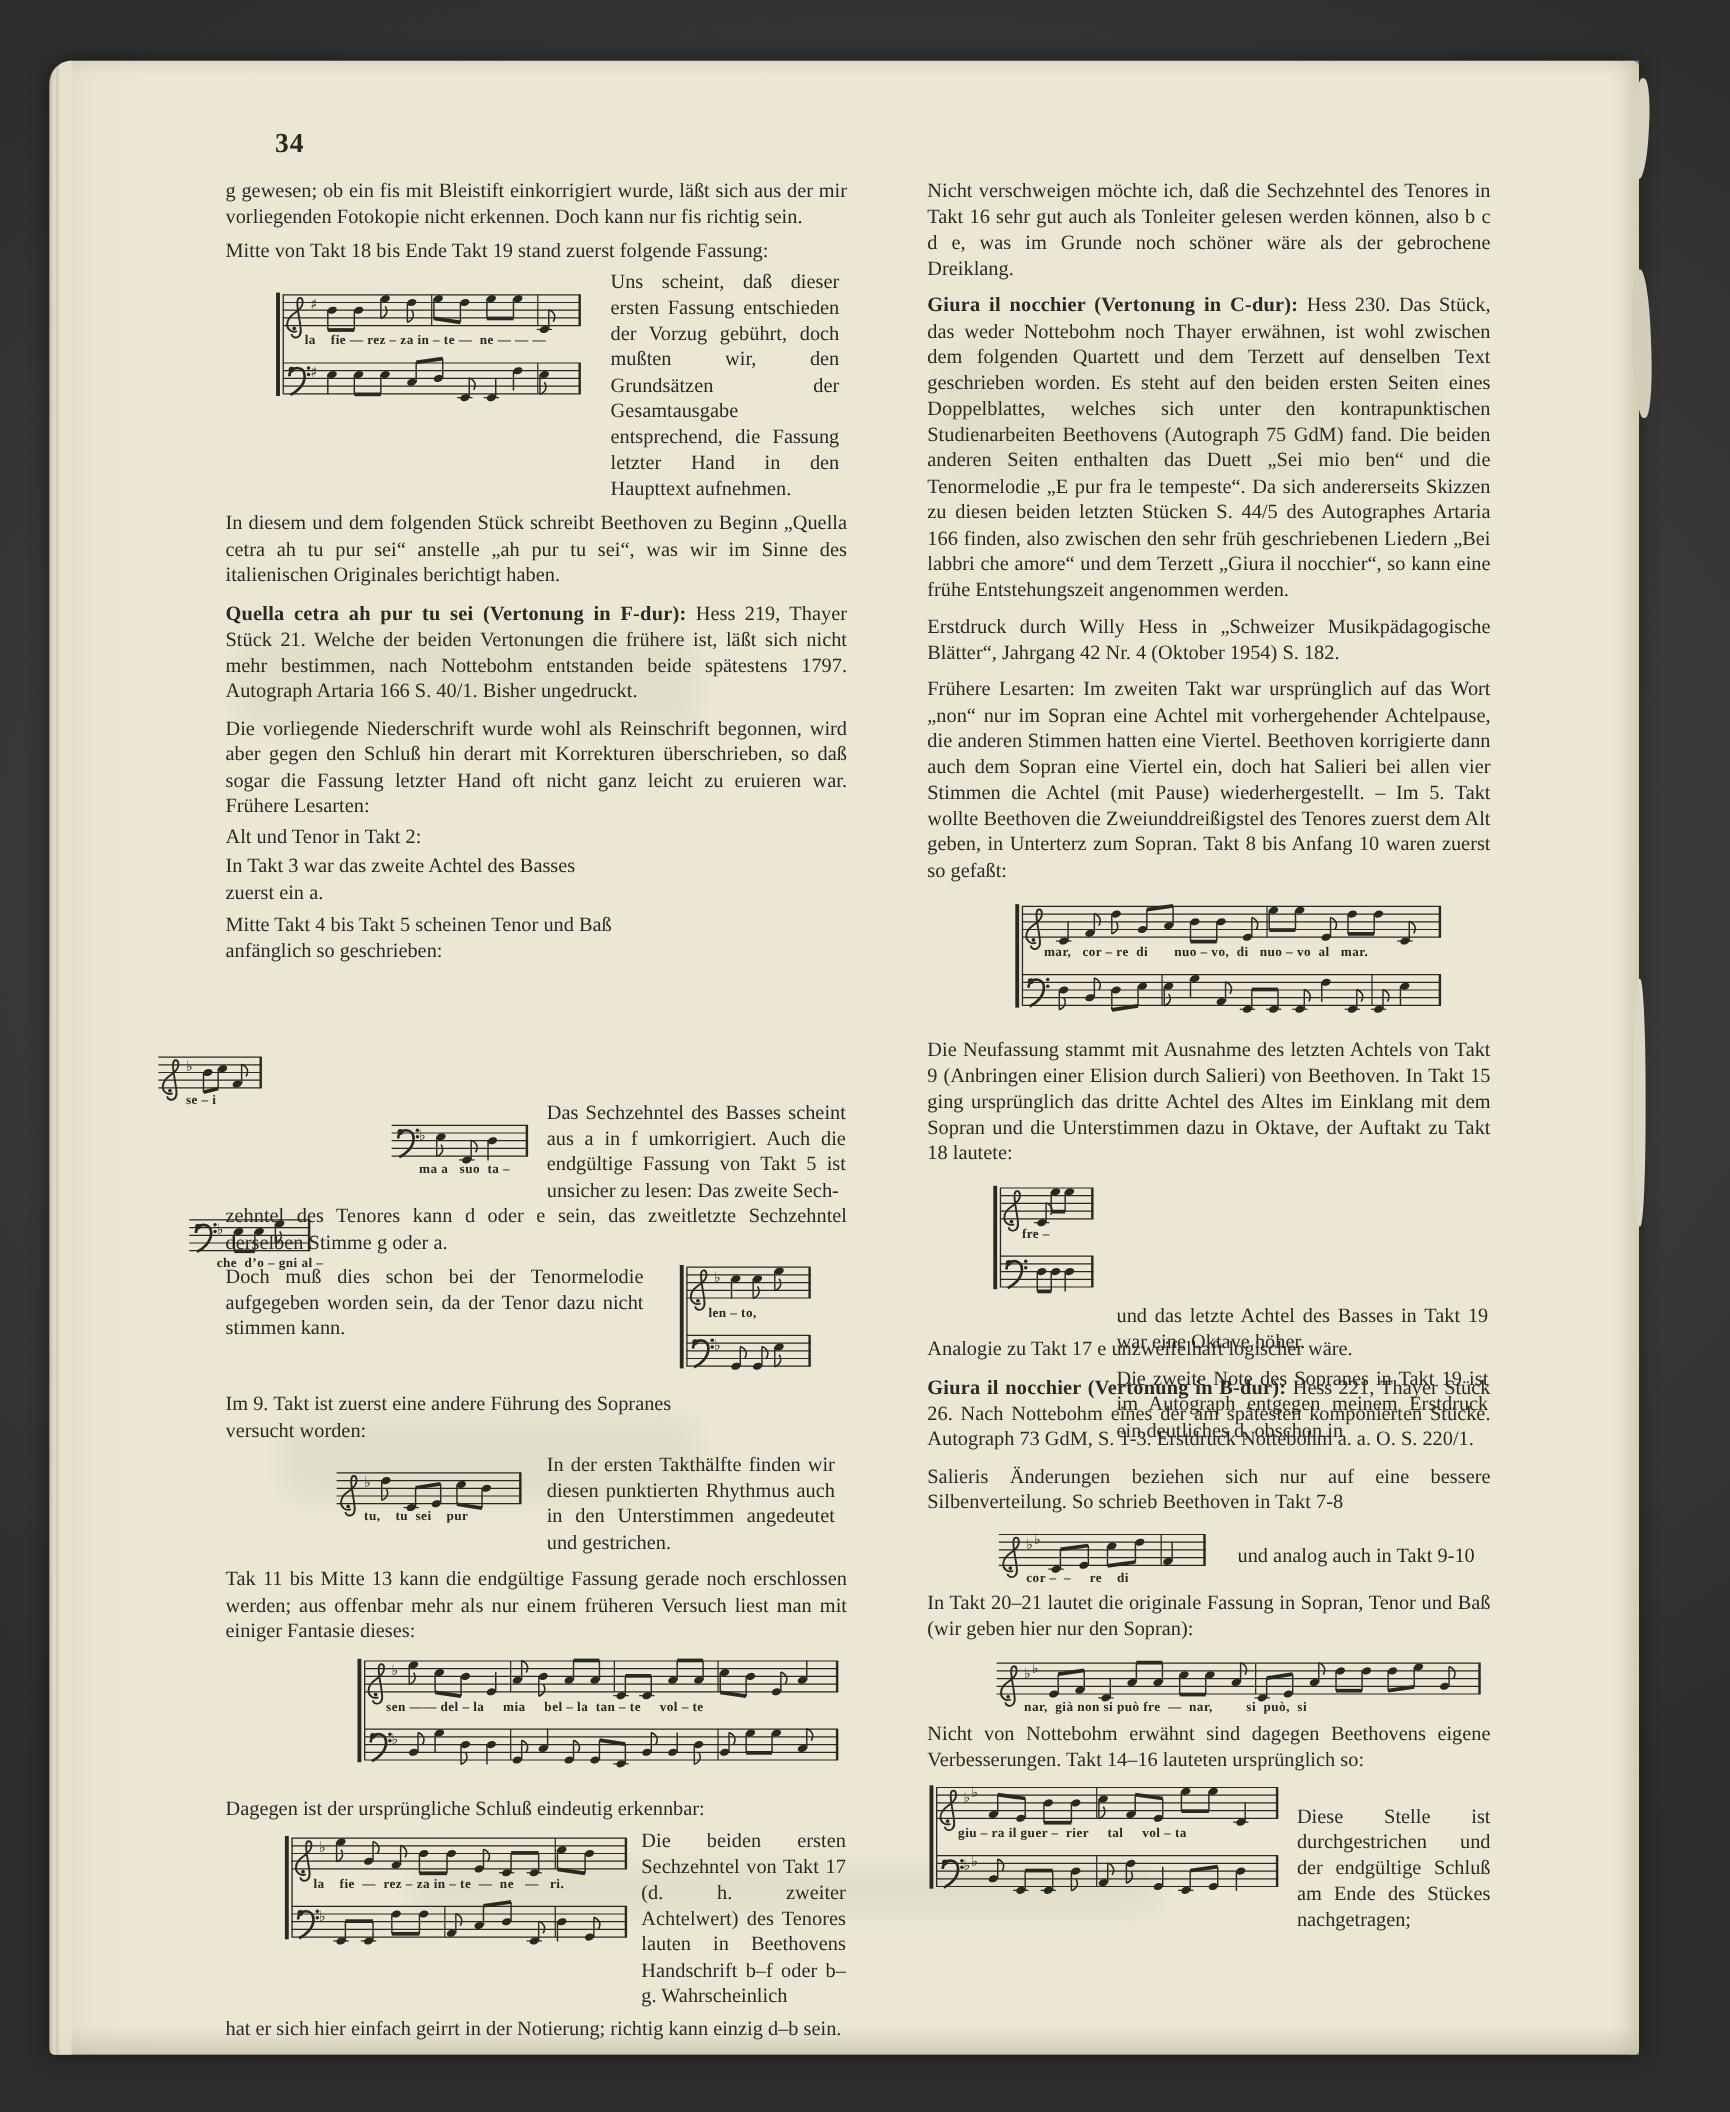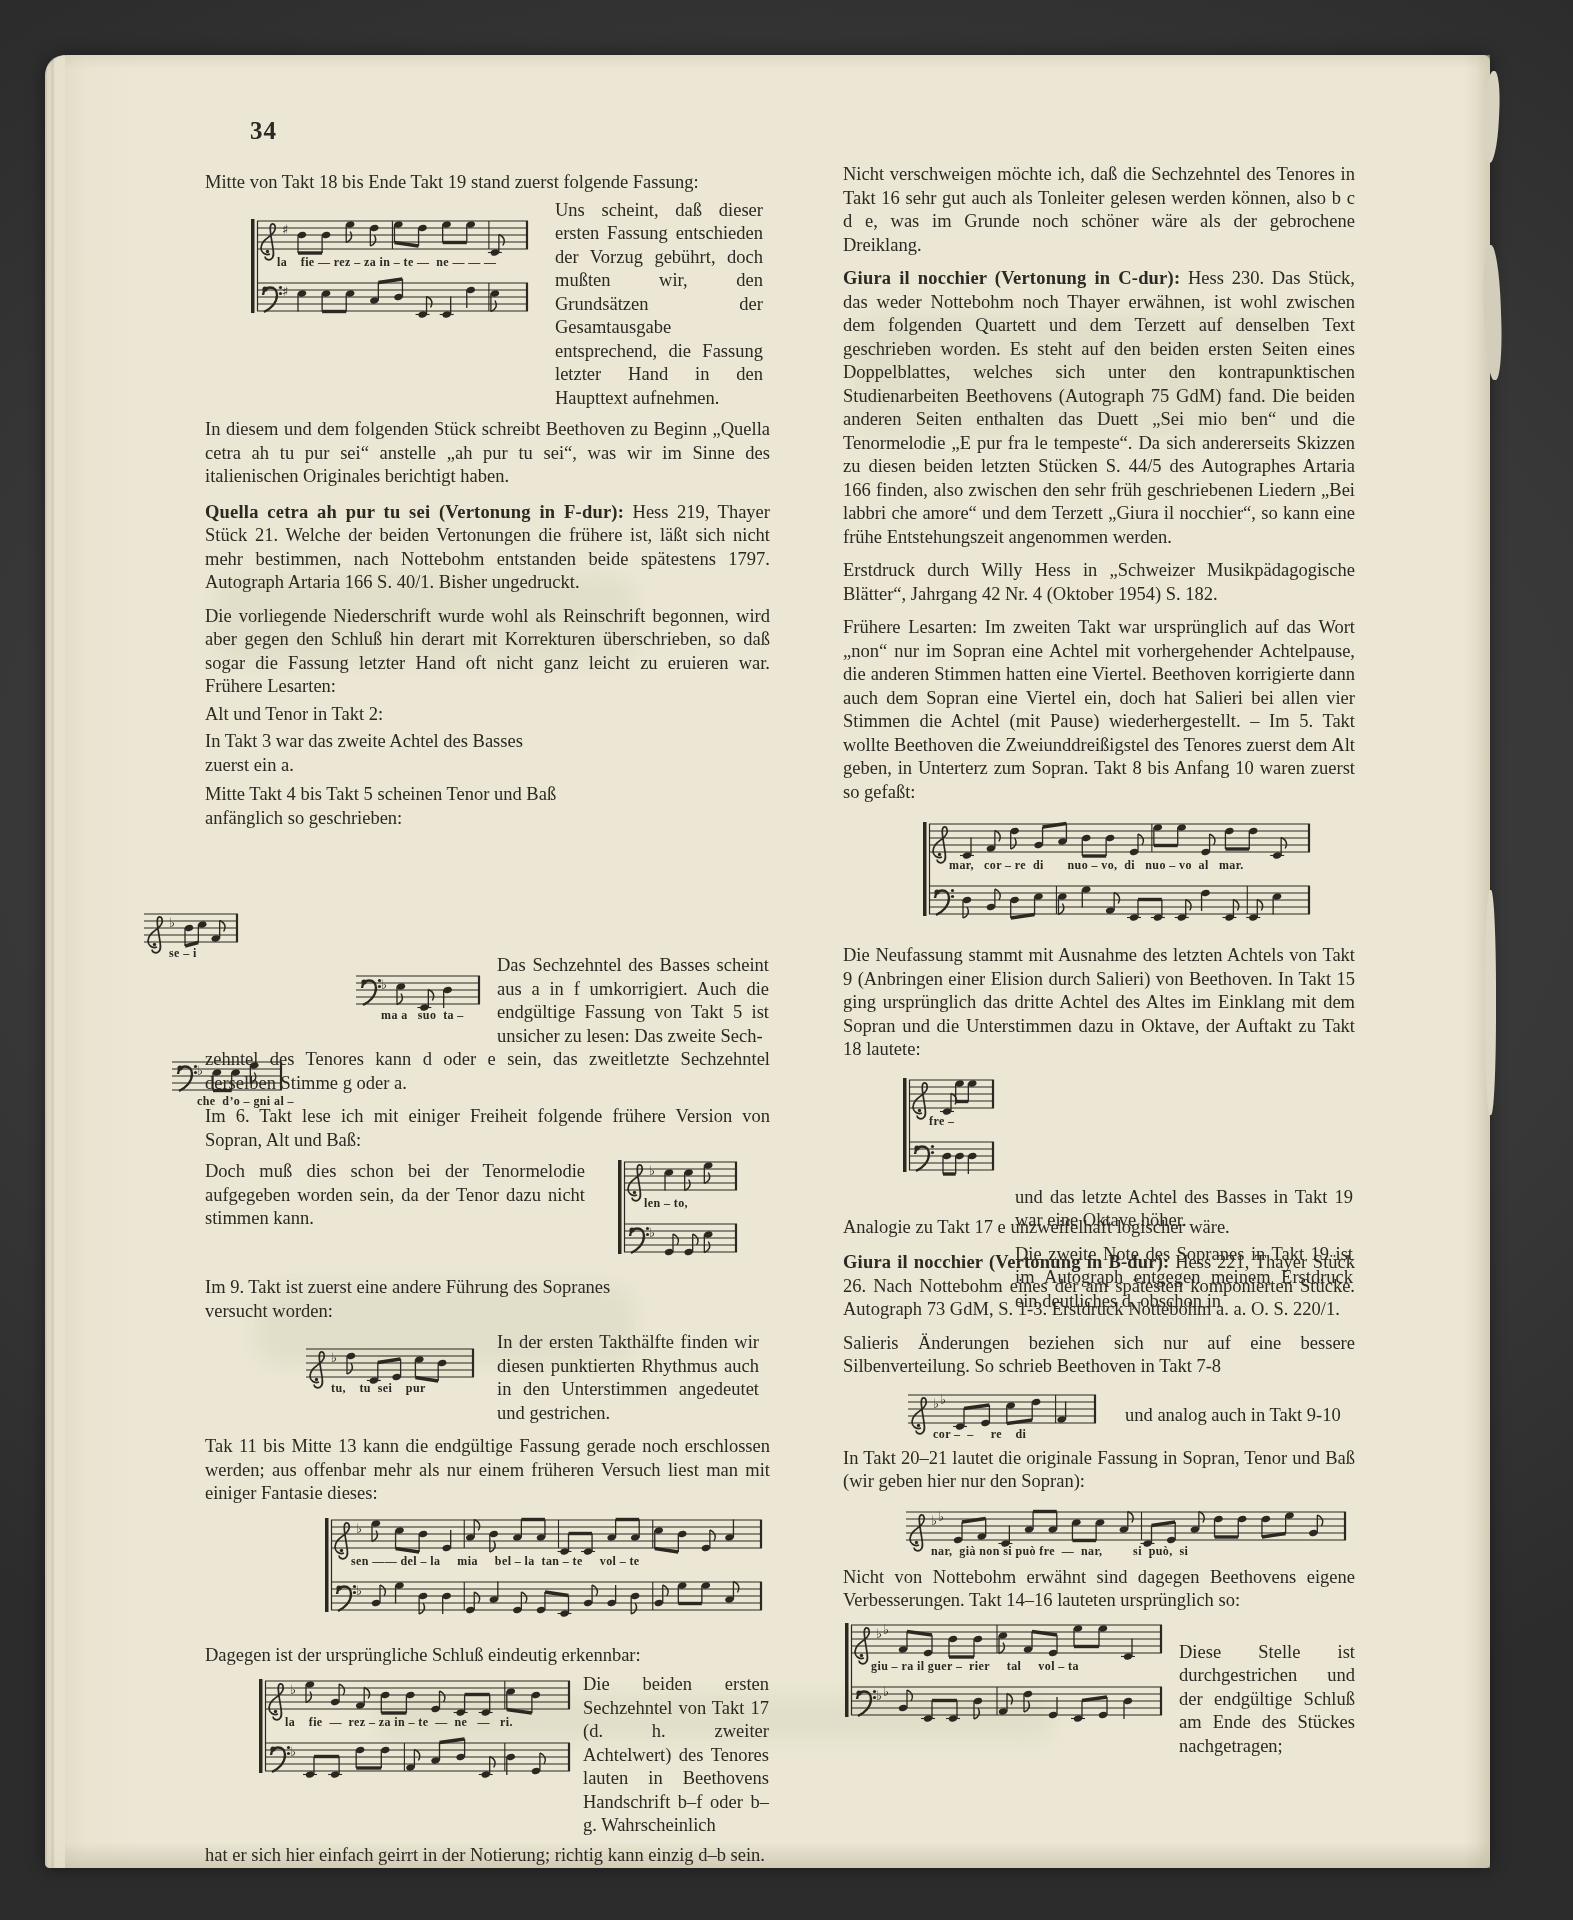--- a/index.html
+++ b/index.html
@@ -51,20 +51,21 @@
     <div class="tuft" style="right:-11px;top:190px;width:17px;height:135px;transform:rotate(-2deg);background:#d2cebb;"></div>
     <div class="tuft" style="right:-6px;top:835px;width:11px;height:225px;background:#ddd8c5;"></div>
     <div class="ghost" style="left:170px;top:520px;width:420px;height:90px;"></div>
     <div class="ghost" style="left:810px;top:260px;width:450px;height:120px;"></div>
     <div class="ghost" style="left:210px;top:1230px;width:380px;height:80px;"></div>
     <div class="ghost" style="left:330px;top:1640px;width:680px;height:45px;"></div>
 
     <div class="page-number">34</div>
 
     <div class="col" id="colL">
+      <p>g gewesen; ob ein fis mit Bleistift einkorrigiert wurde, läßt sich aus der mir vorliegenden Fotokopie nicht erkennen. Doch kann nur fis richtig sein.</p>
       <p class="mt8 nj">Mitte von Takt 18 bis Ende Takt 19 stand zuerst folgende Fassung:</p>
 
       <div class="row mt4">
         <div class="music" data-clefs="tb" style="width:278px;margin-left:46px;margin-top:14px;">
             <svg width="278" height="116">
               <rect x="0" y="6" width="3.5" height="94" fill="#2b2721"></rect>
               <line x1="6.5" y1="8" x2="6.5" y2="98" stroke="#2b2721" stroke-width="1.2"></line>
               <line x1="6" y1="8" x2="277" y2="8" stroke="#2b2721" stroke-width="1.1"></line>
               <line x1="6" y1="15" x2="277" y2="15" stroke="#2b2721" stroke-width="1.1"></line>
               <line x1="6" y1="22" x2="277" y2="22" stroke="#2b2721" stroke-width="1.1"></line>
@@ -276,21 +277,20 @@
                 <ellipse cx="92.66666666666666" cy="26" rx="4.3" ry="3.1" fill="#2b2721"></ellipse>
               </g>
               <line x1="88.66666666666666" y1="26" x2="88.66666666666666" y2="44" stroke="#2b2721" stroke-width="1.3"></line>
             </svg>
           <div class="lyric">ma a   suo  ta –</div>
         </div>
         <p class="side" style="width:272px;margin-left:16px;">Das Sechzehntel des Basses scheint aus a in f umkorrigiert. Auch die endgültige Fassung von Takt 5 ist unsicher zu lesen: Das zweite Sech-</p>
       </div>
 
       <p class="mt2">zehntel des Tenores kann d oder e sein, das zweitletzte Sechzehntel derselben Stimme g oder a.</p>
-      <p class="mt10">Im 6. Takt lese ich mit einiger Freiheit folgende frühere Version von Sopran, Alt und Baß:</p>
 
       <div class="row mt8">
         <p style="width:380px;">Doch muß dies schon bei der Tenormelodie aufgegeben worden sein, da der Tenor dazu nicht stimmen kann.</p>
         <div class="music" data-clefs="tb" style="width:120px;margin-left:auto;margin-right:32px;margin-top:-6px;">
             <svg width="120" height="116">
               <rect x="0" y="6" width="3.5" height="94" fill="#2b2721"></rect>
               <line x1="6.5" y1="8" x2="6.5" y2="98" stroke="#2b2721" stroke-width="1.2"></line>
               <line x1="6" y1="8" x2="119" y2="8" stroke="#2b2721" stroke-width="1.1"></line>
               <line x1="6" y1="15" x2="119" y2="15" stroke="#2b2721" stroke-width="1.1"></line>
               <line x1="6" y1="22" x2="119" y2="22" stroke="#2b2721" stroke-width="1.1"></line>

